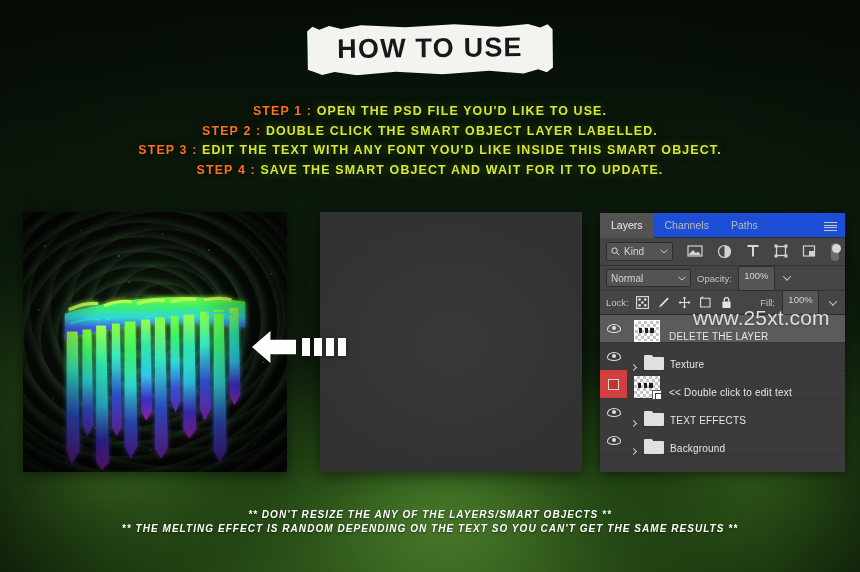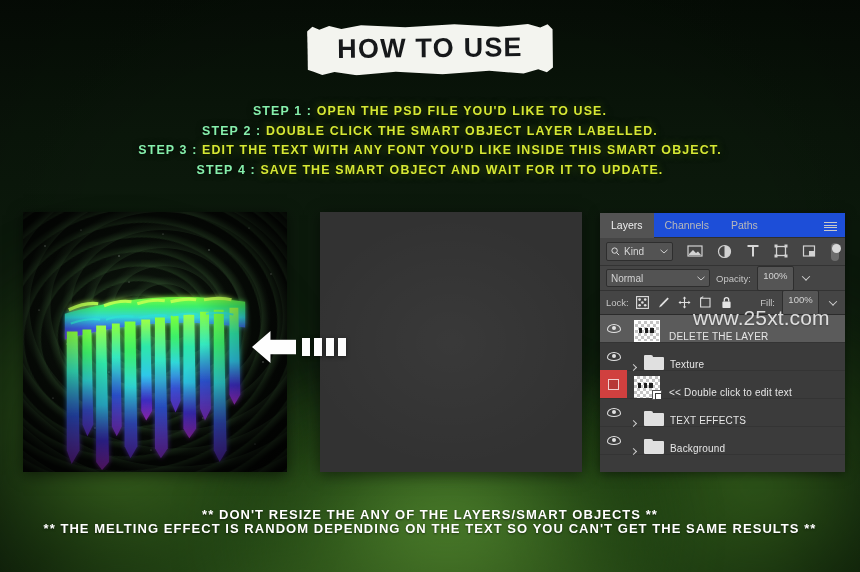--- a/index.html
+++ b/index.html
@@ -75,21 +75,21 @@
   
   .steps {
     position: absolute; left: 0; right: 0; top: 102px;
     text-align: center; z-index: 7;
   }
   .step-line {
     font-size: 12.4px; font-weight: 700; letter-spacing: 1.15px;
     line-height: 19.5px; white-space: nowrap;
     font-family: "Liberation Sans", sans-serif;
   }
-  .step-label { color: #86efac; text-shadow: 0 0 6px rgba(0,0,0,.8); }
+  .step-label { color: #f97316; text-shadow: 0 0 6px rgba(0,0,0,.8); }
   .step-body  { color: #d6e834; text-shadow: 0 0 8px rgba(110,150,10,.55), 0 1px 2px rgba(0,0,0,.75); }
 
   
   .art-panel {
     position: absolute; left: 23px; top: 212px;
     width: 264px; height: 260px;
     background: #080b09;
     overflow: hidden; z-index: 6;
     box-shadow: 0 3px 14px rgba(0,0,0,.55);
   }
@@ -227,21 +227,21 @@
     width: 9px; height: 9px; border-radius: 50%; background: #d8d8d8;
   }
 
   .ps-blend {
     display: flex; align-items: center; gap: 6px;
     height: 25px; padding: 0 6px;
     background: #454545; border-bottom: 1px solid #333;
   }
   .ps-select {
     display: flex; align-items: center;
-    width: 104px; height: 18px; padding: 0 4px;
+    width: 85px; height: 18px; padding: 0 4px;
     background: #535353; border: 1px solid #2e2e2e; border-radius: 2px;
     font-size: 10px;
   }
   .ps-select .sv { flex: 1; }
   .ps-lbl { font-size: 9.5px; color: #c6c6c6; }
   .ps-num {
     width: 37px; height: 25px; line-height: 17px; text-align: center;
     background: #555; border: 1px solid #2e2e2e; border-radius: 2px;
     font-size: 9.5px;
   }
@@ -352,25 +352,26 @@
     text-shadow: 0 1px 2px rgba(0,0,0,.25);
     font-family: "Liberation Sans", sans-serif;
   }
 
   
   .notes {
     position: absolute; left: 0; right: 0; bottom: 36px;
     text-align: center; z-index: 7;
   }
   .note-line {
-    font-size: 13px; font-weight: 700; letter-spacing: 1.05px;
+    font-size: 10px; font-weight: 700; letter-spacing: 1.05px;
     color: #ffffff; line-height: 14px;
     text-shadow: 0 1px 2px rgba(0,0,0,.5);
     white-space: nowrap;
     font-family: "Liberation Sans", sans-serif;
+    font-style: italic;
   }
 </style>
 </head>
 <body>
 
 <div id="stage">
 
   <div class="bg-base"></div>
   <div class="bg-blob-a"></div>
   <div class="bg-blob-b"></div>

